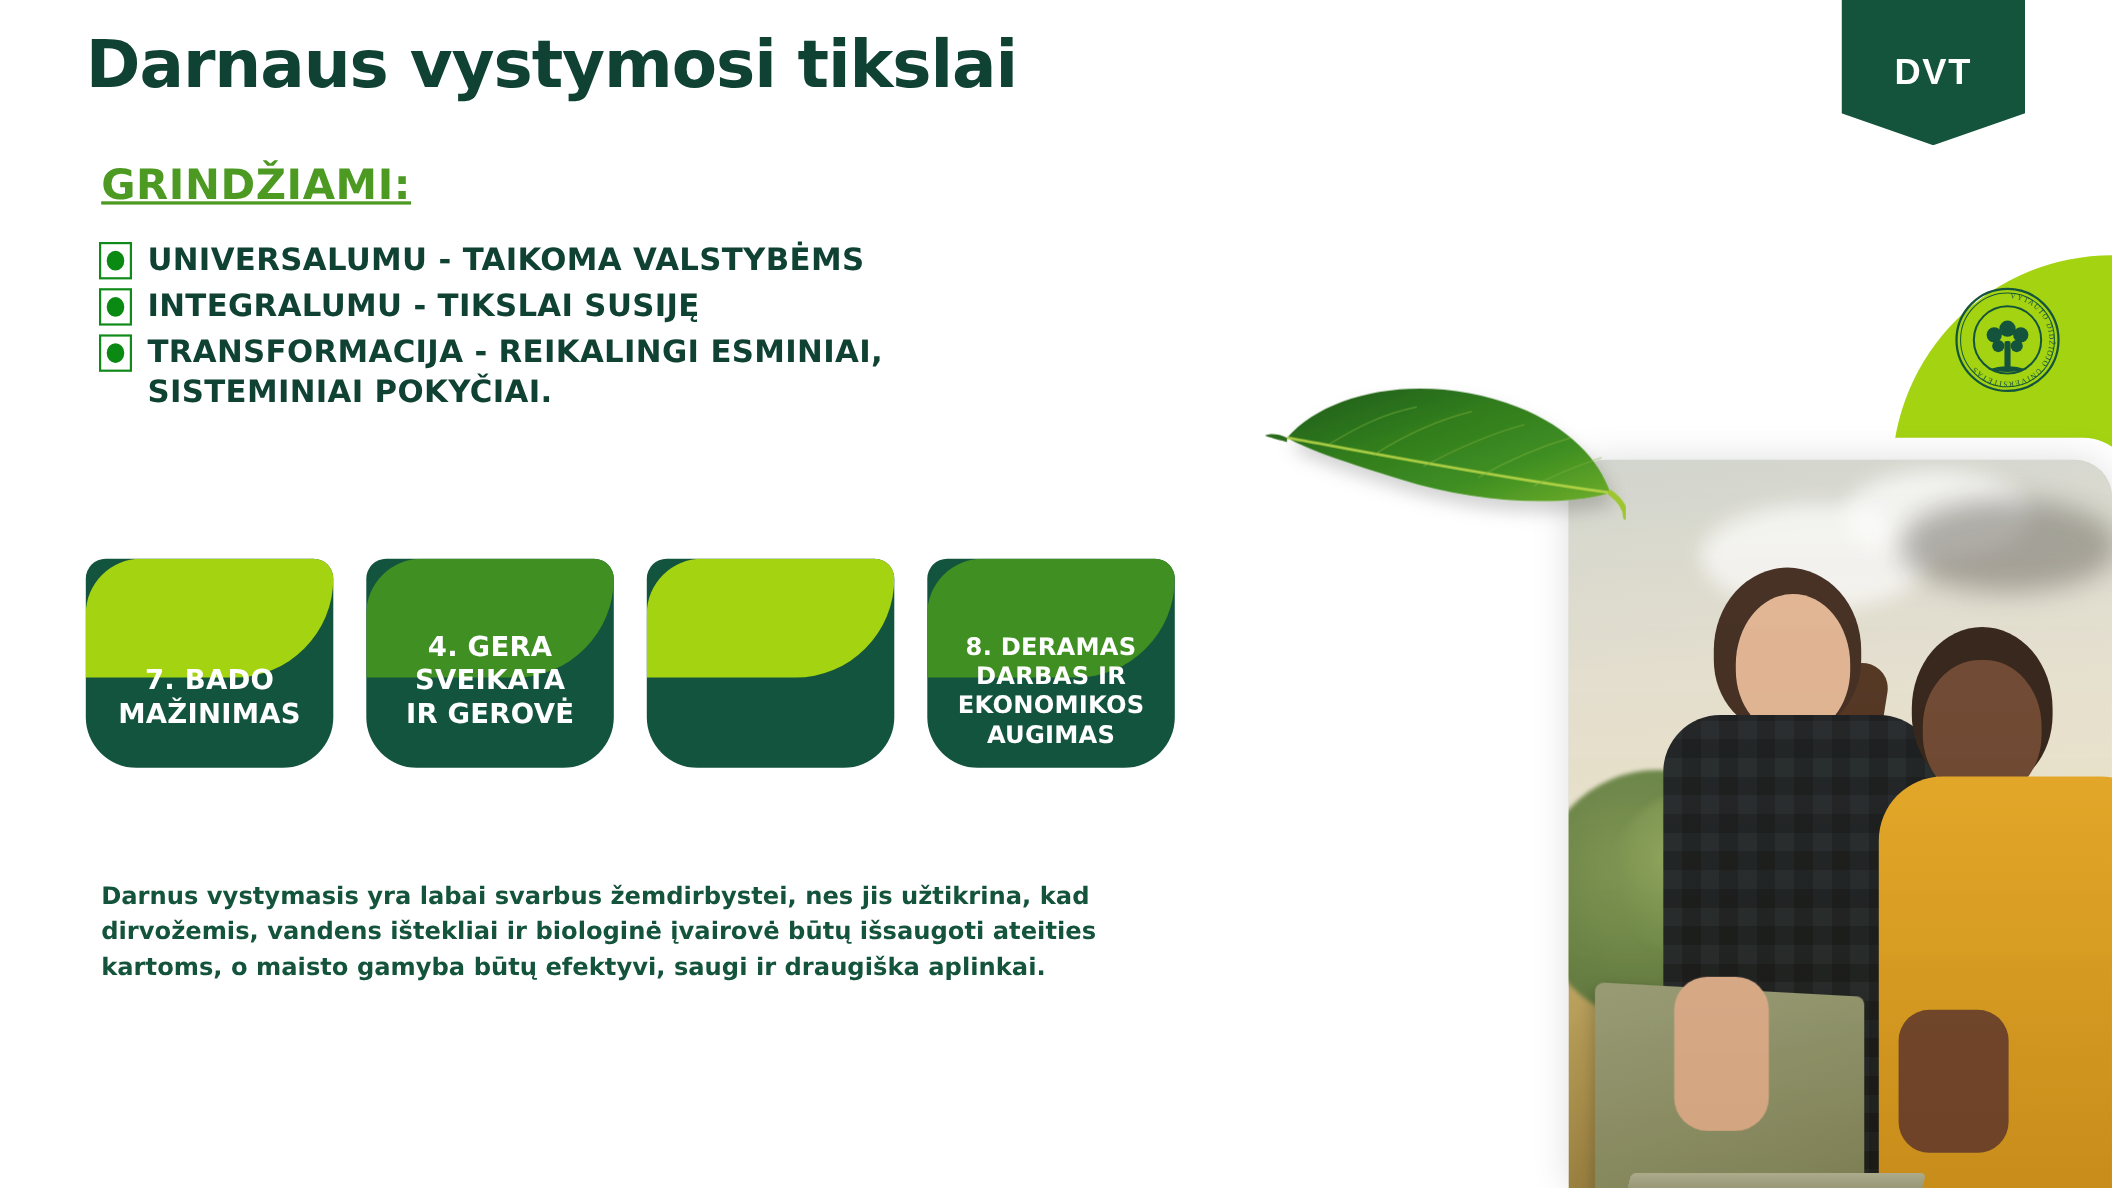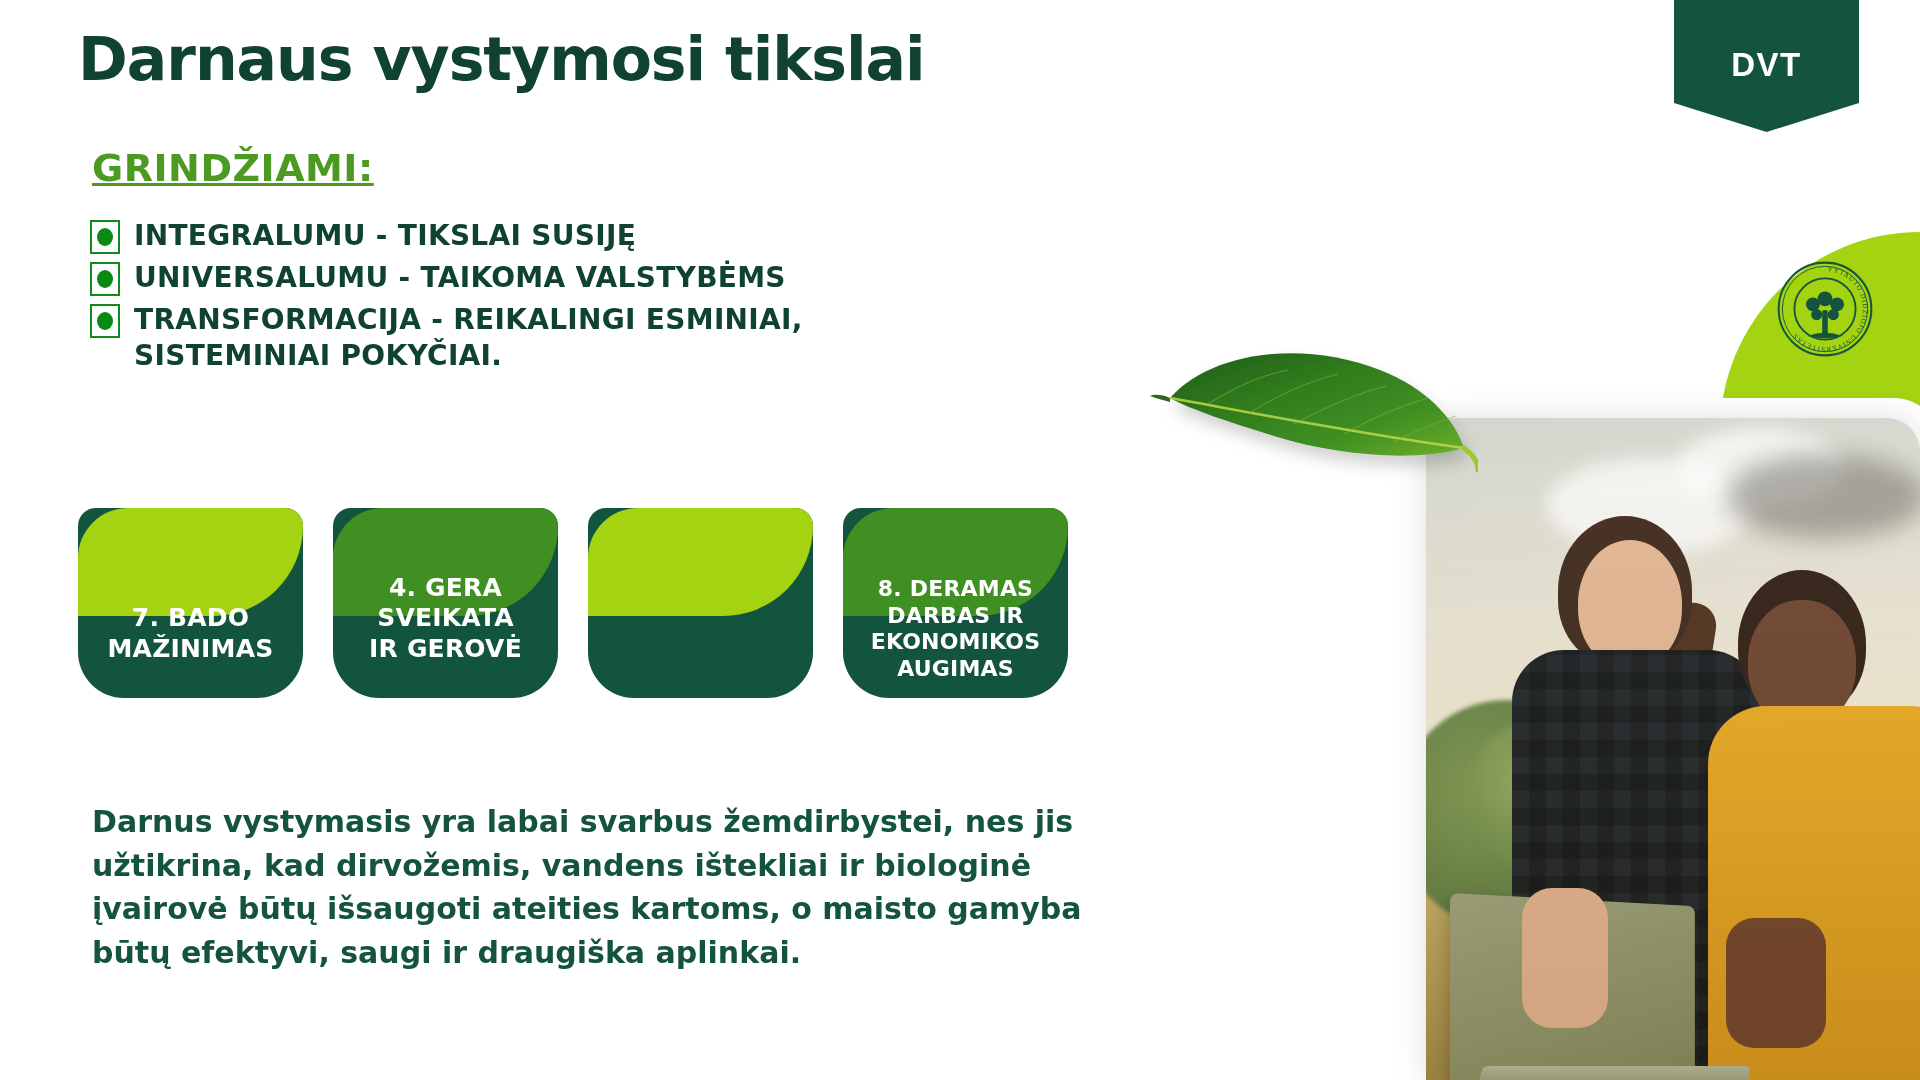--- a/index.html
+++ b/index.html
@@ -7,21 +7,21 @@
   body{
     width:1920px;height:1080px;overflow:hidden;
     background:#ffffff;
     font-family:"Liberation Sans", sans-serif;
     position:relative;
   }
   .slide{position:absolute;inset:0;background:#fff;overflow:hidden;}
 
   
   .dvt-badge{
-    position:absolute;top:0;left:1674px;width:185px;height:132px;
+    position:absolute;top:0;left:1674px;width:167px;height:132px;
     background:#14543c;
     clip-path:polygon(0 0,100% 0,100% 78%,50% 100%,0 78%);
     display:flex;align-items:flex-start;justify-content:center;
     z-index:30;
   }
   .dvt-badge .dvt-text{
     color:#fff;font-weight:700;font-size:33px;letter-spacing:1.5px;
     margin-top:46px;font-family:"Liberation Sans", sans-serif;
   }
 
@@ -75,21 +75,21 @@
     font-size:25px;font-weight:700;line-height:1.22;letter-spacing:0.2px;
     font-family:"DejaVu Sans", sans-serif;
     padding:0 10px 34px 10px;width:100%;box-sizing:border-box;
     white-space:pre-line;
   }
   .card.small .label{font-size:22px;padding-bottom:15px;}
 
   
   .paragraph{
     position:absolute;left:92px;top:800px;width:990px;
-    font-size:30px;font-weight:700;color:#14543c;line-height:1.45;
+    font-size:22px;font-weight:700;color:#14543c;line-height:1.45;
     font-family:"DejaVu Sans", sans-serif;
   }
 
   
   .lime-quarter{
     position:absolute;right:0;top:232px;width:200px;height:200px;
     background:#a4d312;border-top-left-radius:200px;z-index:4;
   }
   .vdu-logo{
     position:absolute;right:44px;top:258px;width:102px;height:102px;z-index:6;
@@ -159,27 +159,27 @@
   </div>
 
   <div class="title">Darnaus vystymosi tikslai</div>
   <div class="subtitle">GRINDŽIAMI:</div>
 
   <div class="bullets">
     <div class="bullet-row">
       <span class="bullet-mark">
           <span class="dot"></span>
         </span>
-      <span class="bullet-text">INTEGRALUMU - TIKSLAI SUSIJĘ</span>
+      <span class="bullet-text">UNIVERSALUMU - TAIKOMA VALSTYBĖMS</span>
     </div>
     <div class="bullet-row">
       <span class="bullet-mark">
           <span class="dot"></span>
         </span>
-      <span class="bullet-text">UNIVERSALUMU - TAIKOMA VALSTYBĖMS</span>
+      <span class="bullet-text">INTEGRALUMU - TIKSLAI SUSIJĘ</span>
     </div>
     <div class="bullet-row">
       <span class="bullet-mark">
           <span class="dot"></span>
         </span>
       <span class="bullet-text">TRANSFORMACIJA - REIKALINGI ESMINIAI, SISTEMINIAI POKYČIAI.</span>
     </div>
   </div>
 
   <div class="cards">

